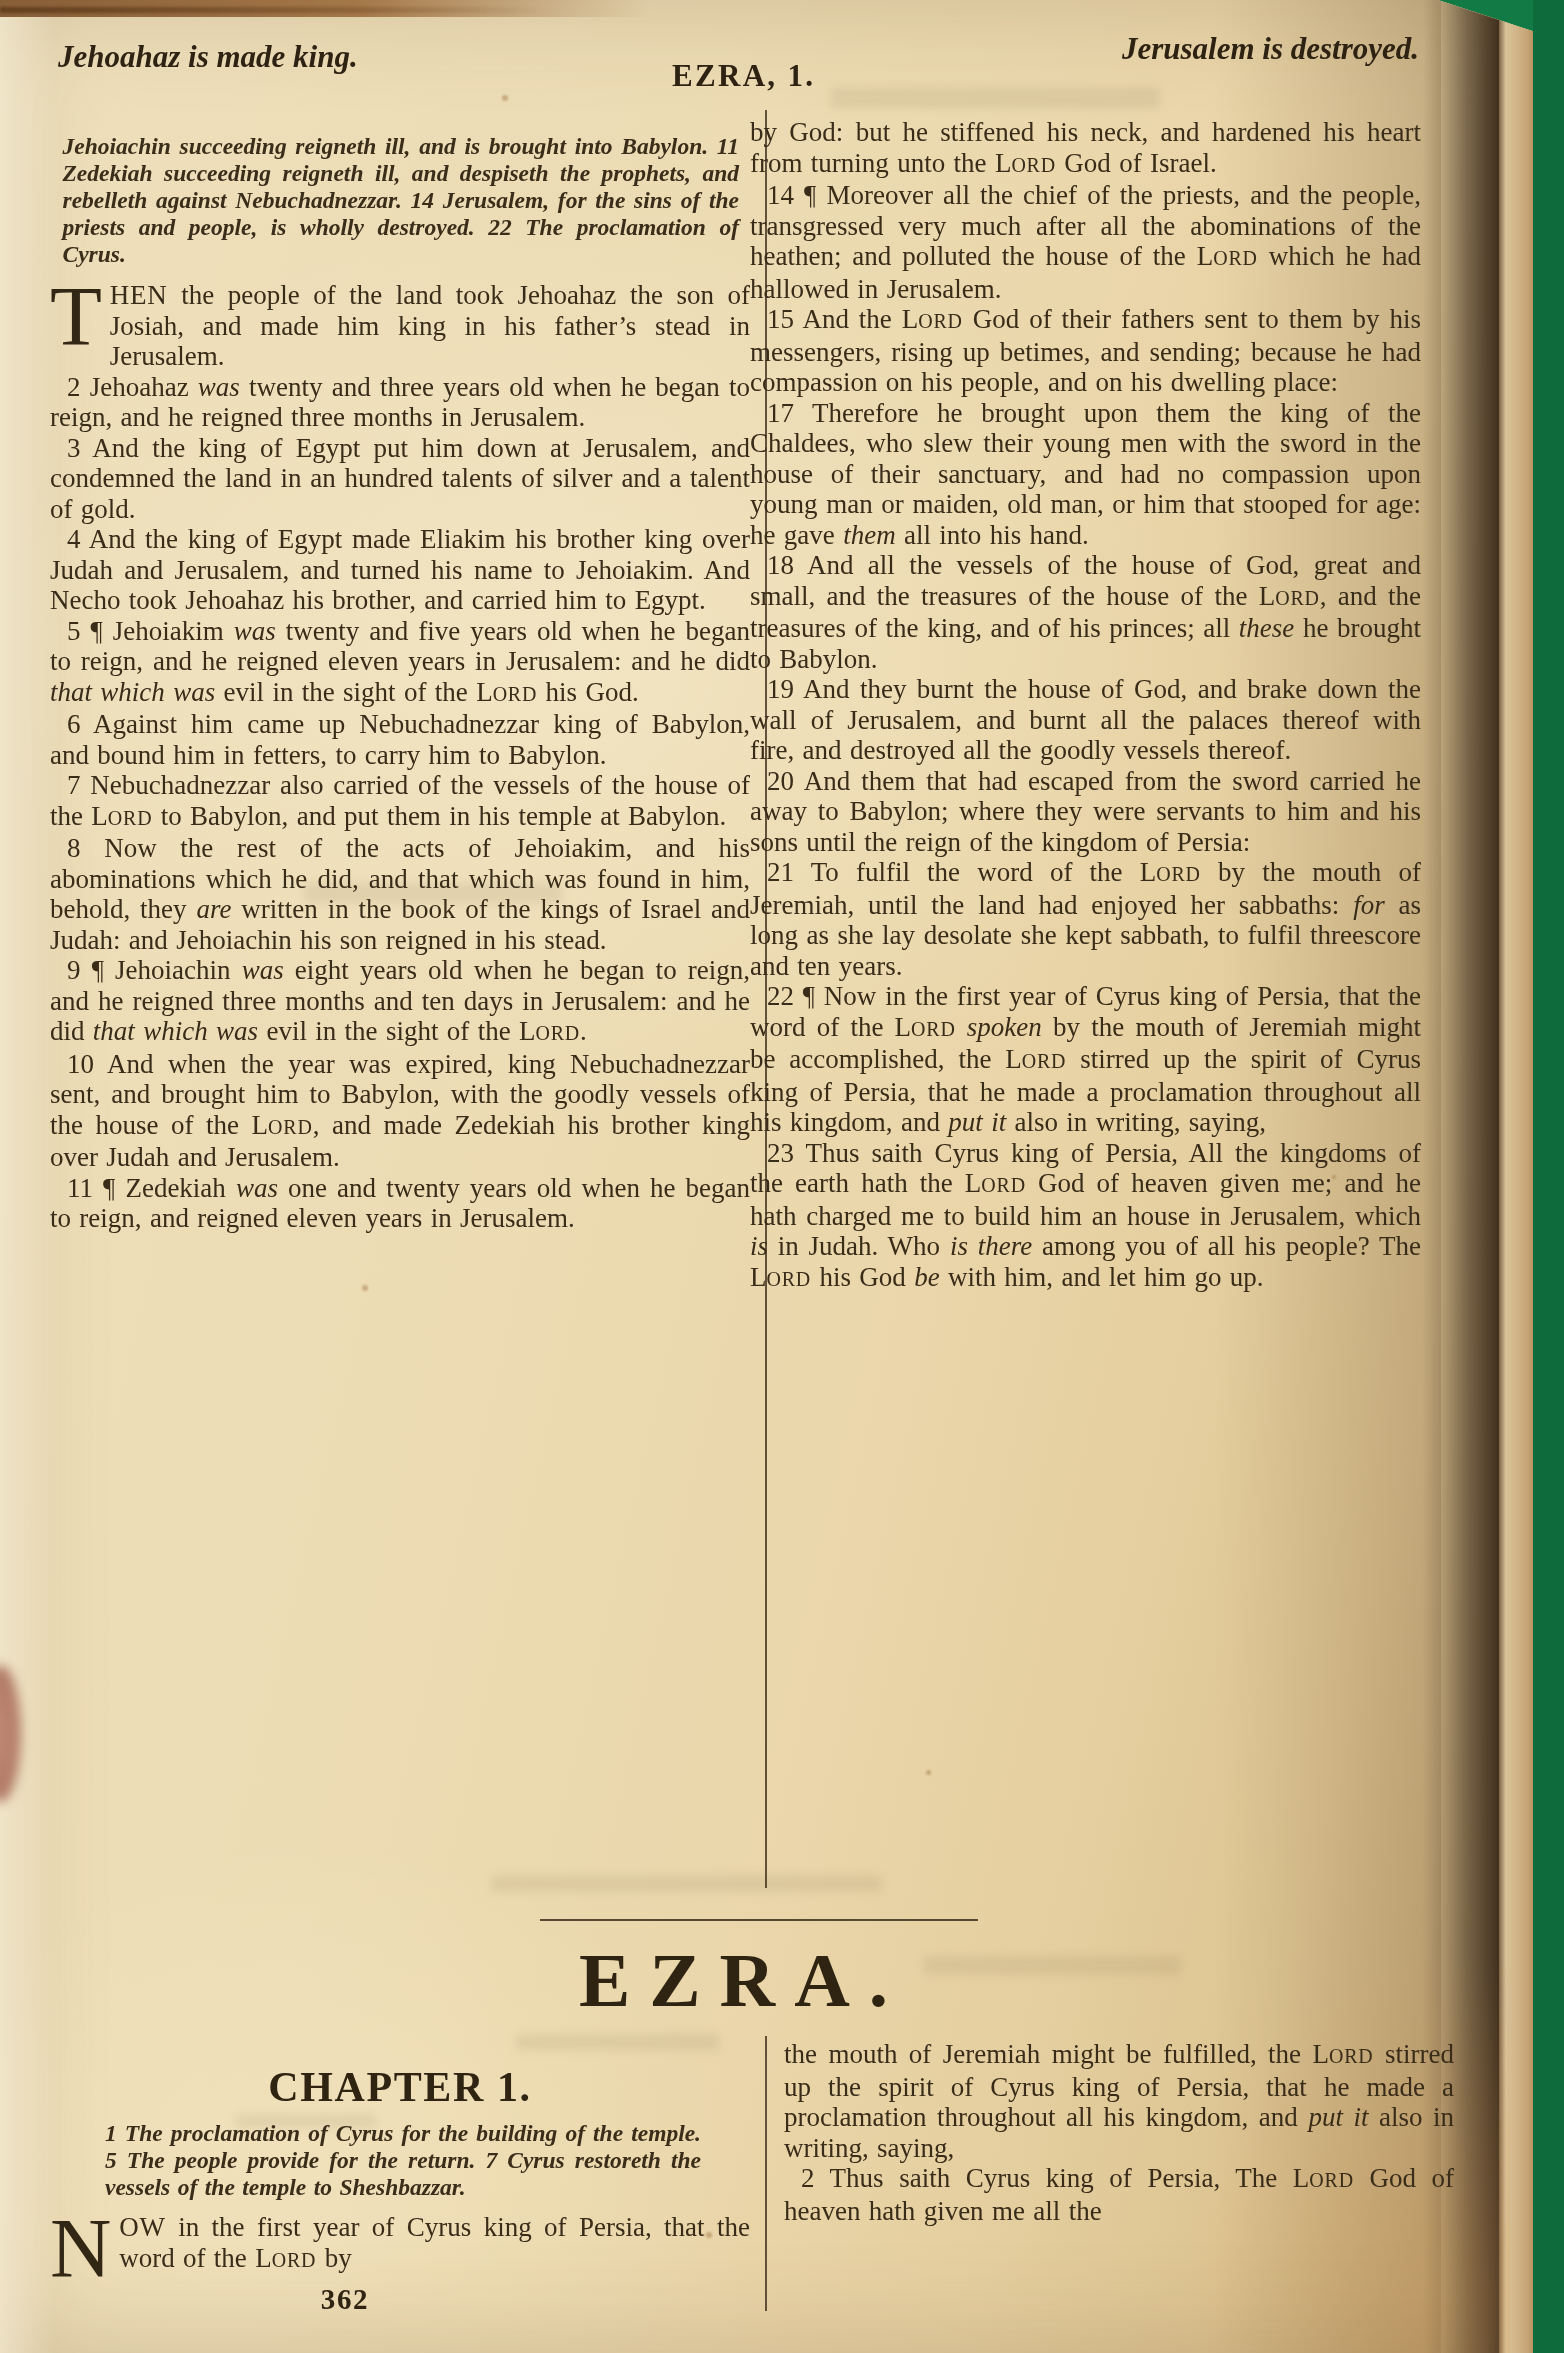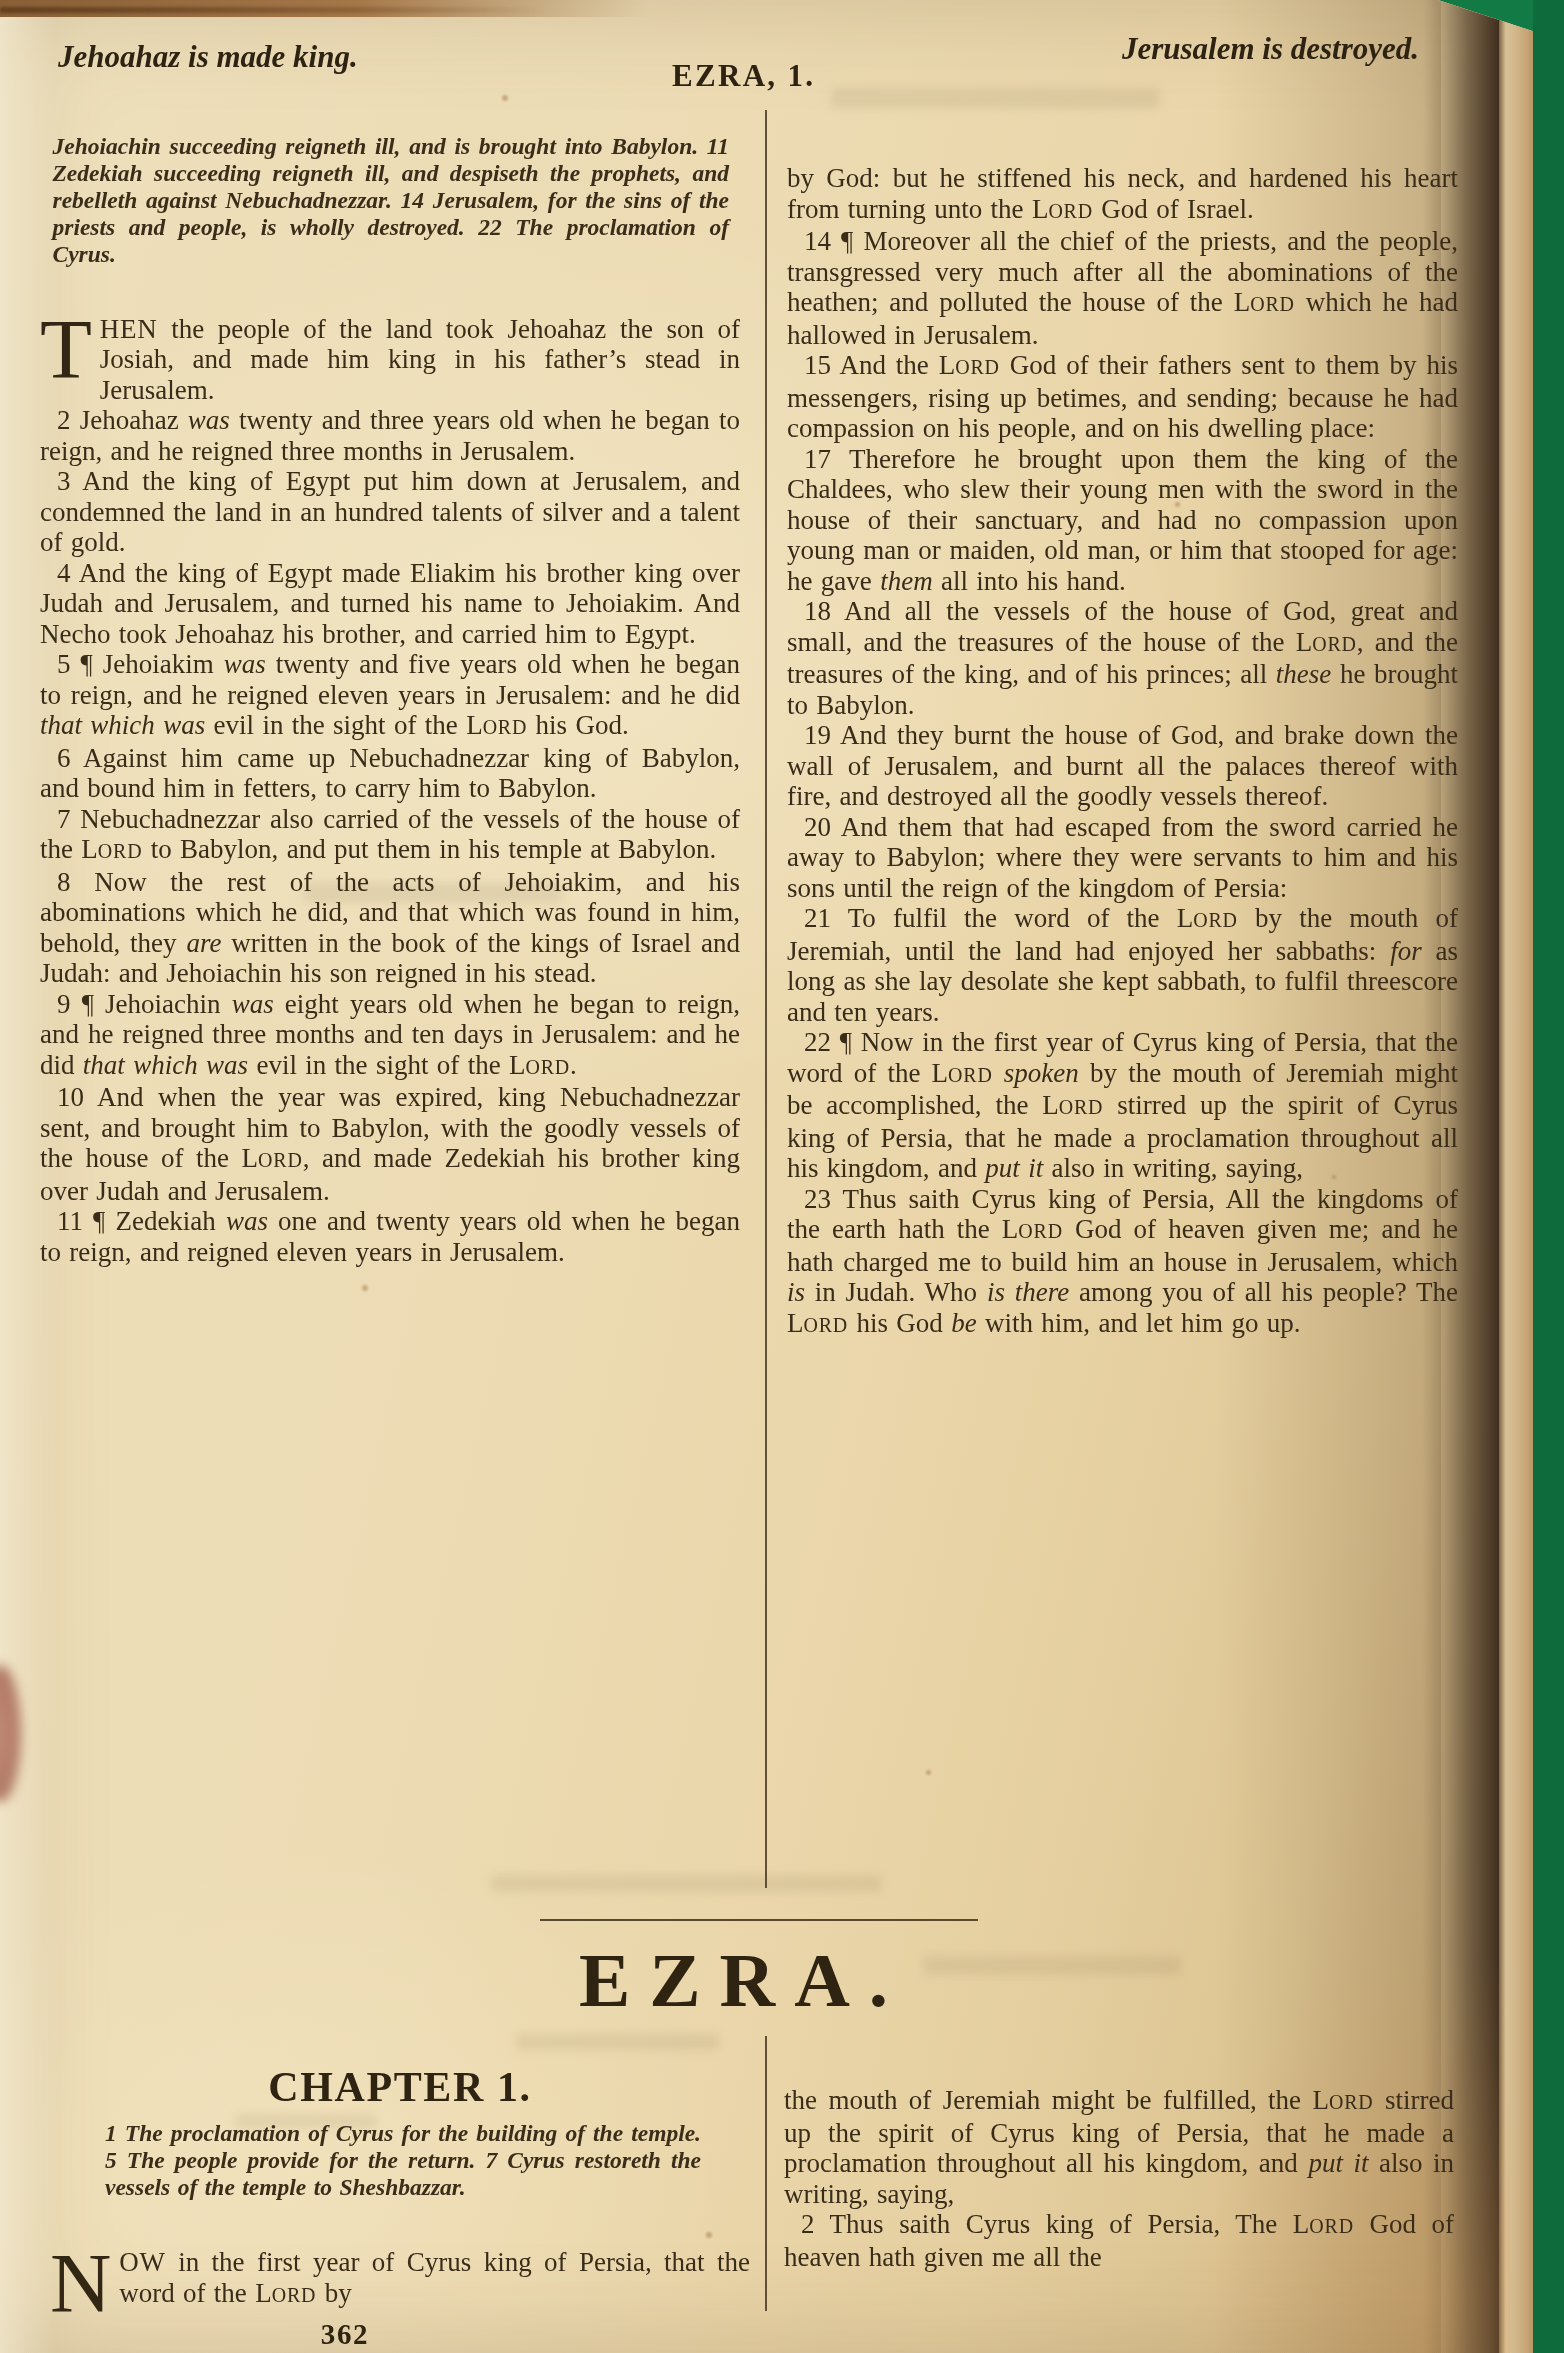--- a/index.html
+++ b/index.html
@@ -35,29 +35,29 @@
     background:radial-gradient(ellipse at 40% 50%,#c08a77,#b17a65 70%,rgba(177,122,101,0));
     filter:blur(5.5px);}
   
   .ghost{position:absolute;background:rgba(112,92,56,.11);filter:blur(4.7px);border-radius:3.9px;}
   .speck{position:absolute;border-radius:50%;background:#8c5a28;opacity:.38;filter:blur(0.8px);}
   
   .rh{position:absolute;font-size:31px;color:#2e2313;white-space:nowrap;}
   .rh-ital{font-style:italic;font-weight:700;}
   .rh-center{font-weight:700;letter-spacing:2.3px;}
   
-  .cols{position:absolute;top:117px;left:40px;width:1418px;height:1792px;overflow:hidden;
-        display:flex;justify-content:space-between;}
+  .cols{position:absolute;top:117px;left:50px;width:1418px;height:1792px;overflow:hidden;
+        display:flex;justify-content:flex-start;}
   .colL{width:700px;} .colR{width:671px;}
   .divider{position:absolute;width:2.3px;background:rgba(74,58,37,.85);}
   .div-top{left:765px;top:110px;height:1778px;}
   .div-bot{left:765px;top:2036px;height:275px;}
   .body-text p.verse{margin:0;font-size:27px;line-height:30.5px;text-align:justify;
         text-indent:17px;hyphens:auto;-webkit-hyphens:auto;word-spacing:1.6px;color:#392c19;}
-  .body-text p.verse.noindent,.body-text p.verse.dcp{text-indent:0;margin-top:46px;}
+  .body-text p.verse.noindent,.body-text p.verse.dcp{text-indent:0;}
   .summary{font-style:italic;font-weight:600;font-size:23.5px;line-height:27px;
         text-align:justify;margin:15.6px 0 12.5px;padding:0 11px 0 12.5px;word-spacing:1.6px;color:#3a2d19;}
   .dropcap{float:left;font-size:85px;line-height:63px;margin:4.7px 7.8px 0 0;color:#3227156;color:#322715;}
   .opencaps{letter-spacing:0.8px;}
   .lord .sc{font-size:.74em;letter-spacing:0.8px;}
   em{font-style:italic;}
   
   .rule{position:absolute;left:540px;top:1919px;width:438px;height:2.3px;background:rgba(72,56,34,.9);}
   .ezra-title{position:absolute;top:1936px;left:0;right:0;text-align:center;
         font-size:77px;font-weight:700;letter-spacing:19px;text-indent:19px;color:#2f2412;

